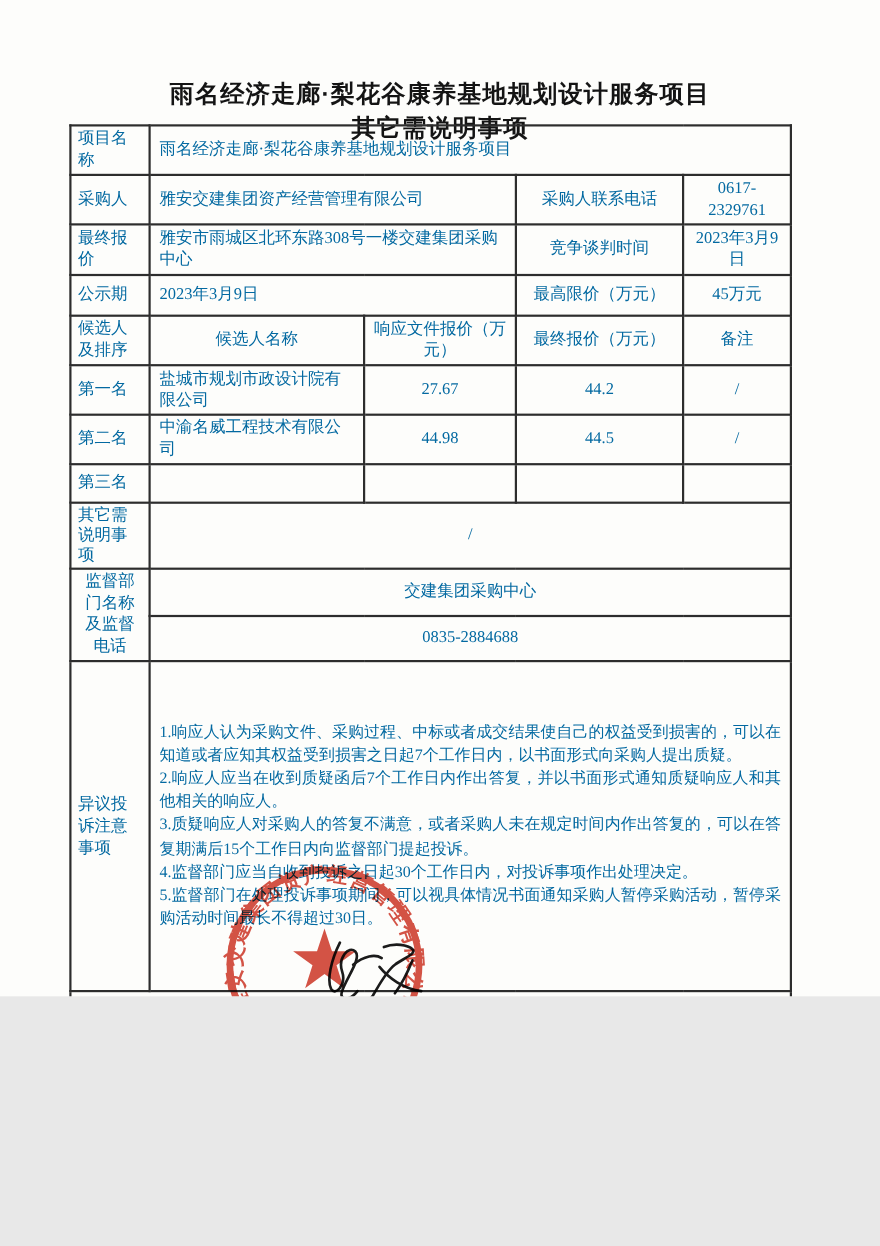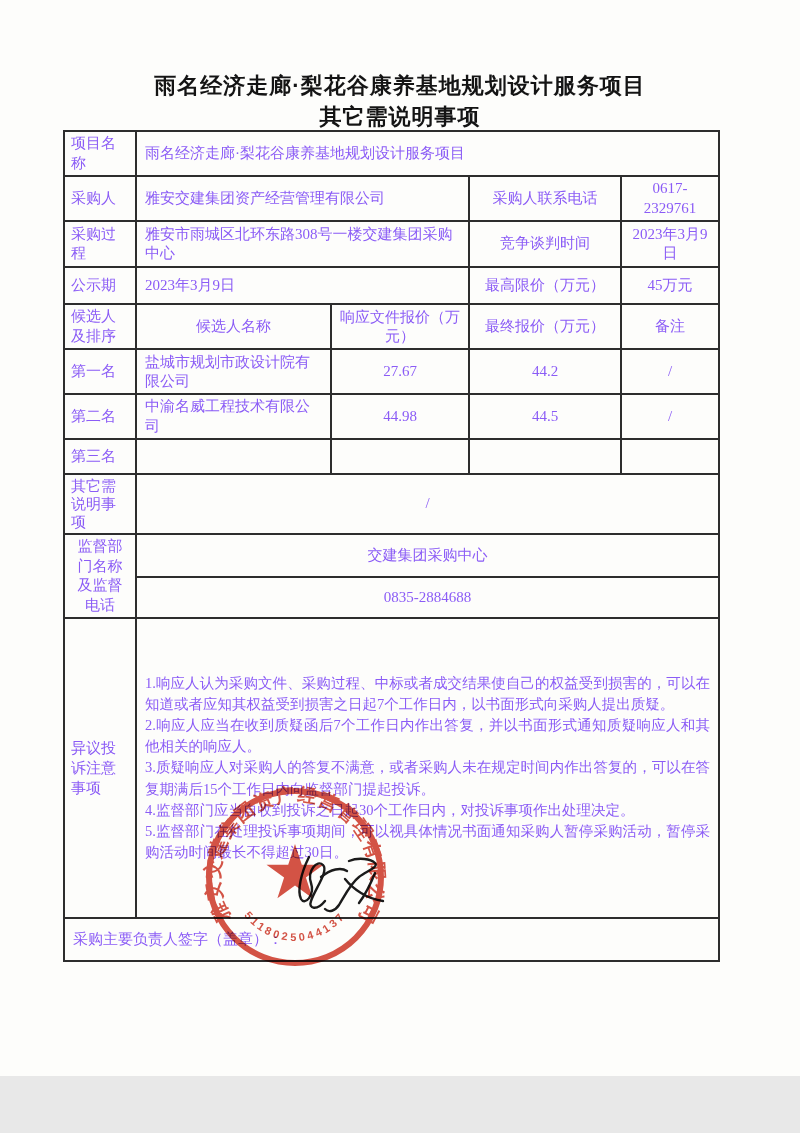--- a/index.html
+++ b/index.html
@@ -1,37 +1,37 @@
 <!DOCTYPE html>
 <html><head>
 <meta charset="utf-8">
 <style>
   html,body { margin:0; padding:0; background:#e8e8e8; }
   .page {
     position:relative;
-    width:800px; height:1076px;
+    width:800px; height:906px;
     margin:0 auto;
     background:#fdfdfb;
     overflow:hidden;
     font-family:"Liberation Serif","DejaVu Serif",serif;
     color:#1c1c1c;
     text-decoration:underline;
   }
   .doc-title {
     position:absolute; left:0; top:70px; width:800px;
     text-align:center;
     font-family:"Liberation Sans","DejaVu Sans",sans-serif;
     font-weight:bold; font-size:22px; line-height:1.42;
     color:#141414; letter-spacing:1px;
   }
   table.doc-table {
-    position:absolute; left:63px; top:130px;
+    position:absolute; left:63px; top:113px;
     width:655px;
     border-collapse:collapse; table-layout:fixed;
-    font-size:15px; color:#8b5cf6;
+    font-size:15px; color:#0369a1;
   }
   .doc-table td, .doc-table th {
     border:2px solid #2d2d2d;
     padding:2px 8px;
     vertical-align:middle;
     font-weight:normal;
     text-align:left;
     line-height:1.3;
     overflow:hidden;
   }
@@ -85,21 +85,21 @@
         <td class="lbl">项目名称</td>
         <td colspan="4">雨名经济走廊·梨花谷康养基地规划设计服务项目</td>
       </tr>
       <tr class="r2">
         <td class="lbl">采购人</td>
         <td colspan="2">雅安交建集团资产经营管理有限公司</td>
         <td class="center">采购人联系电话</td>
         <td class="center">0617-2329761</td>
       </tr>
       <tr class="r3">
-        <td class="lbl">采购过程</td>
+        <td class="lbl">最终报价</td>
         <td colspan="2" style="line-height:1.25">雅安市雨城区北环东路308号一楼交建集团采购中心</td>
         <td class="center">竞争谈判时间</td>
         <td class="center">2023年3月9日</td>
       </tr>
       <tr class="r4">
         <td class="lbl">公示期</td>
         <td colspan="2">2023年3月9日</td>
         <td class="center">最高限价（万元）</td>
         <td class="center">45万元</td>
       </tr>

